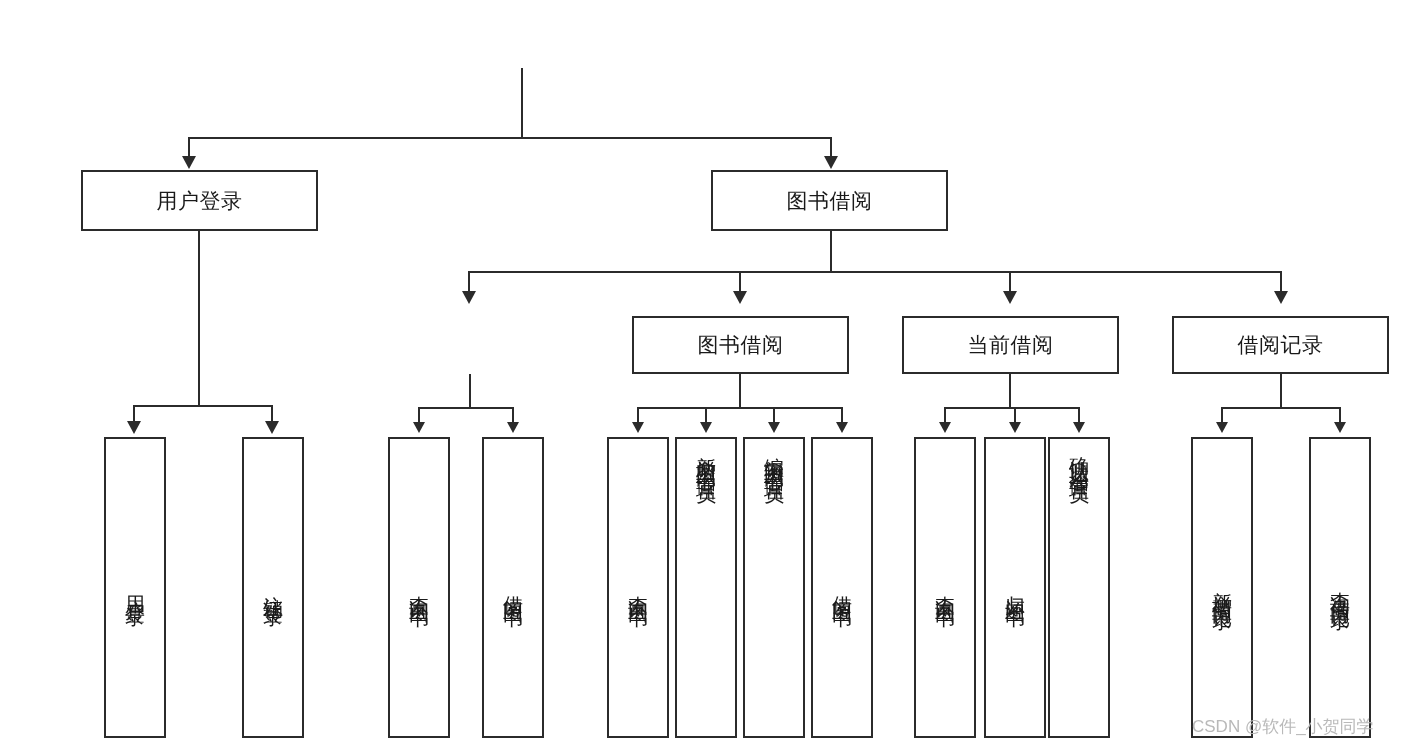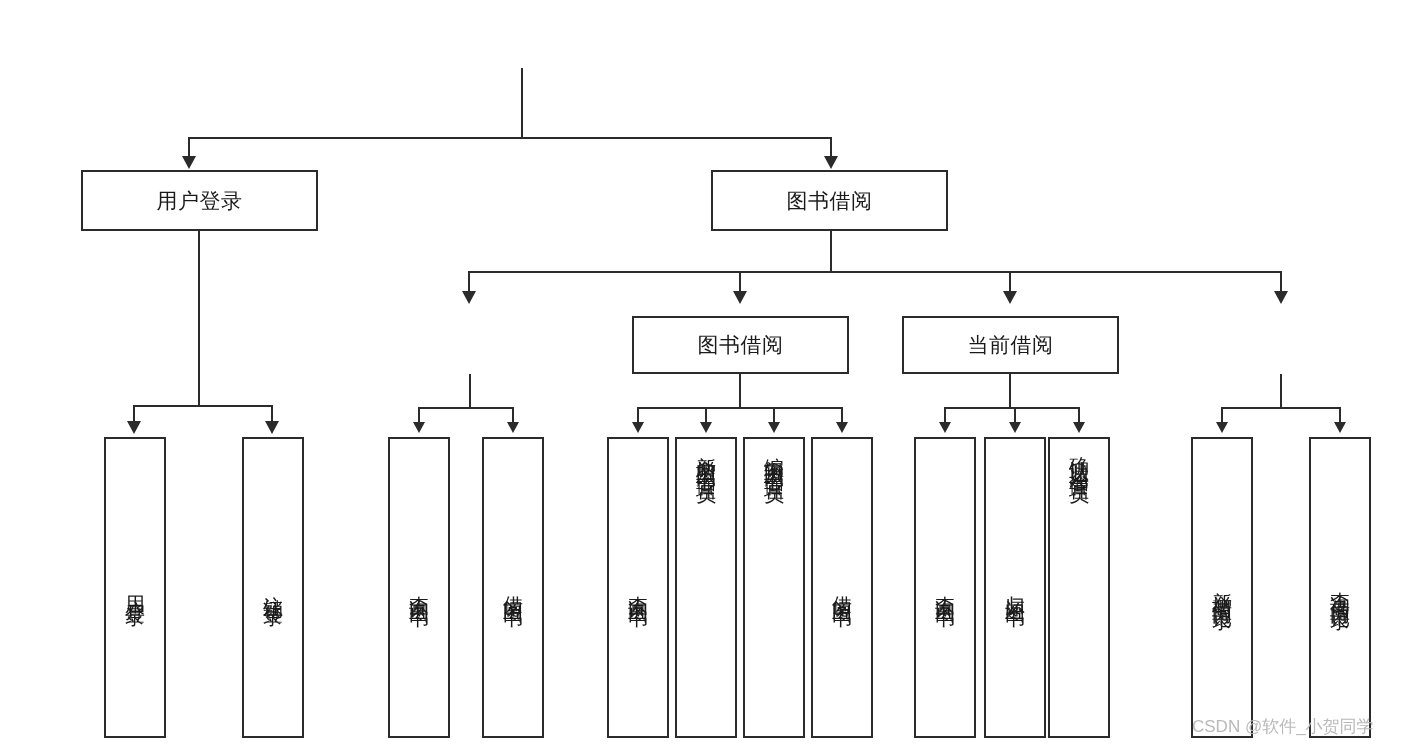--- a/index.html
+++ b/index.html
@@ -134,20 +134,23 @@
   <div class="arrow" style="left:1003px; top:291px;"></div>
 
   <div class="vline" style="left:1280px; top:271px; width:2px; height:22px;"></div>
   <div class="arrow" style="left:1274px; top:291px;"></div>
 
   <div class="node h" style="left:902px; top:316px; width:217px; height:58px;">
     <span>当前借阅</span>
   </div>
   <div class="node h" style="left:632px; top:316px; width:217px; height:58px;">
     <span>图书借阅</span>
+  </div>
+  <div class="node h" style="left:1172px; top:316px; width:217px; height:58px;">
+    <span>借阅记录</span>
   </div>
 
   <div class="vline" style="left:469px; top:374px; width:2px; height:35px;"></div>
   <div class="hline" style="left:418px; top:407px; width:95px; height:2px;"></div>
   <div class="vline" style="left:418px; top:407px; width:2px; height:16px;"></div>
   <div class="arrow sm" style="left:413px; top:422px;"></div>
   <div class="vline" style="left:512px; top:407px; width:2px; height:16px;"></div>
   <div class="arrow sm" style="left:507px; top:422px;"></div>
 
   <div class="vline" style="left:739px; top:374px; width:2px; height:35px;"></div>

